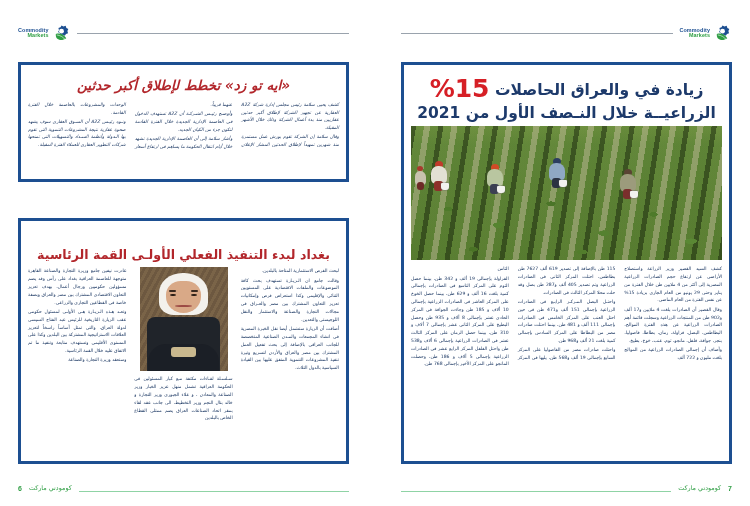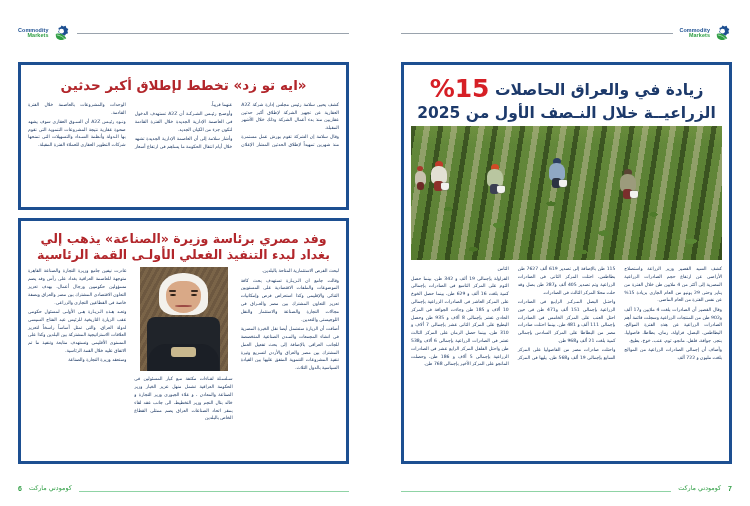--- a/index.html
+++ b/index.html
@@ -95,21 +95,22 @@
     left: 26px;
     right: 18px;
     top: 62px;
     bottom: 42px;
   }
   
   .frame-azz {
     left: 18px;
     right: 26px;
     top: 62px;
-    height: 148px;
+    height: 120px;
+    font-style: italic;
   }
   
   .frame-iraq {
     left: 18px;
     right: 26px;
     top: 218px;
     bottom: 42px;
   }
 
   .frame-inner {
@@ -371,21 +372,21 @@
           <p>وأوضـح رئيـس الشـركـة أن A2Z تستهدف الدخول في العاصمة الإدارية الجديدة خلال الفترة القادمة لتكون جزء من الكيان الجديد.</p>
           <p>وأشار سلامة إلى أن العاصمة الإدارية الجديدة تشهد خلال أيام انتقال الحكومة ما يساهم في ارتفاع أسعار الوحدات والمشروعات بالعاصمة خلال الفترة القادمة.</p>
           <p>ونـوه رئيـس A2Z أن السـوق العقاري سوف يشهد صحوة عقارية نتيجة المشروعات التنموية التي تقوم بها الـدولة وأنظمة السـداد والتسهيلات التي تمنحها شركات التطوير العقاري للعملاء الفترة المقبلة.</p>
         </div>
       </div>
     </div>
 
     <div class="frame frame-iraq">
       <div class="frame-inner">
         <h2 class="headline headline-iraq">
-          <span>وفد مصري برئاسة وزيرة «الصناعة» يذهب إلي</span><br>
+          <br>
           <span>بغداد لبدء التنفيذ الفعلي الأولـى القمة الرئاسية</span>
         </h2>
 
         <div class="iraq-body">
 
           <div class="iraq-col">
             <p>غادرت نيفين جامع وزيرة التجارة والصناعة القاهرة متوجهة للعاصمة العراقية بغداد على رأس وفد يضم مسؤولين حكوميين ورجال أعمال، بهدف تعزيز التعاون الاقتصادي المشترك بين مصر والعراق وبصفة خاصة في القطاعين التجاري والزراعي.</p>
             <p>وتعـد هـذه الـزيـارة هـي الأولـى لمسئول حكومي عقب الزيارة التاريخية للرئيس عبد الفتاح السيسي لدولة العراق، والتي تمثل أساساً راسخاً لتعزيز العلاقات الاستراتيجية المشتركة بين البلدين وكذا على المستوى الأقليمي وتستهدف متابعة وتنفيذ ما تم الاتفاق عليه خلال القمة الرئاسية.</p>
             <p>وستعقد وزيرة التجارة والصناعة</p>
           </div>
@@ -444,21 +445,21 @@
       </div>
       <div class="masthead-rule"></div>
     </div>
 
     <div class="frame frame-exports">
       <div class="frame-inner">
 
         <h2 class="headline headline-exports">
           <span>زيادة في والعراق الحاصلات</span>
           <span class="pct">15%</span><br>
-          <span>الزراعيــة خلال النـصف الأول من 2025</span>
+          <span>الزراعيــة خلال النـصف الأول من 2021</span>
         </h2>
 
         <div class="photo photo-field">
           <div class="field-sky"></div>
           <div class="field-rows"></div>
           <div class="field-bushes"></div>
 
           <div class="worker" style="left:6%;  top:26%;">
             <div class="head" style="background:#c03a2b"></div>
             <div class="body" style="background:#e3e0d4"></div>

